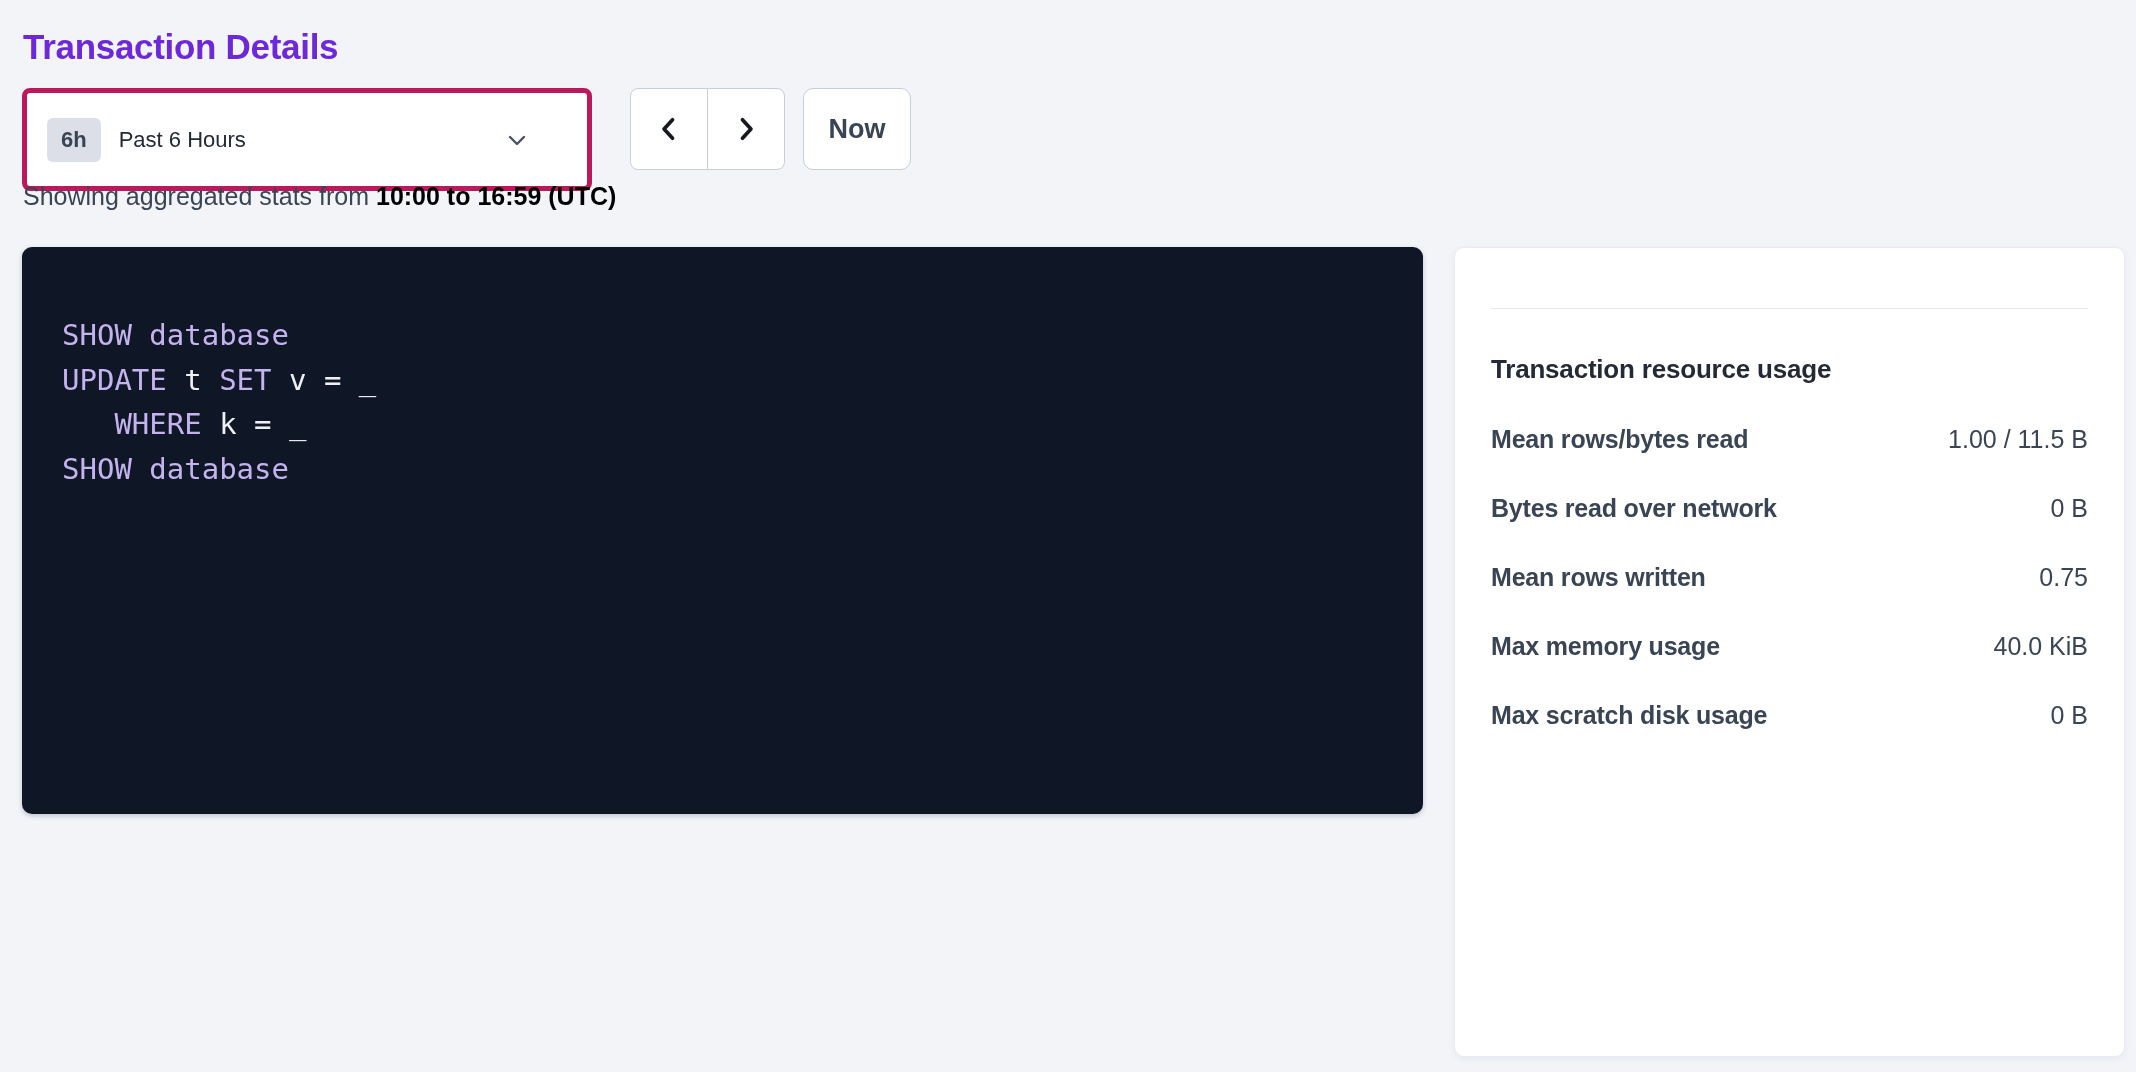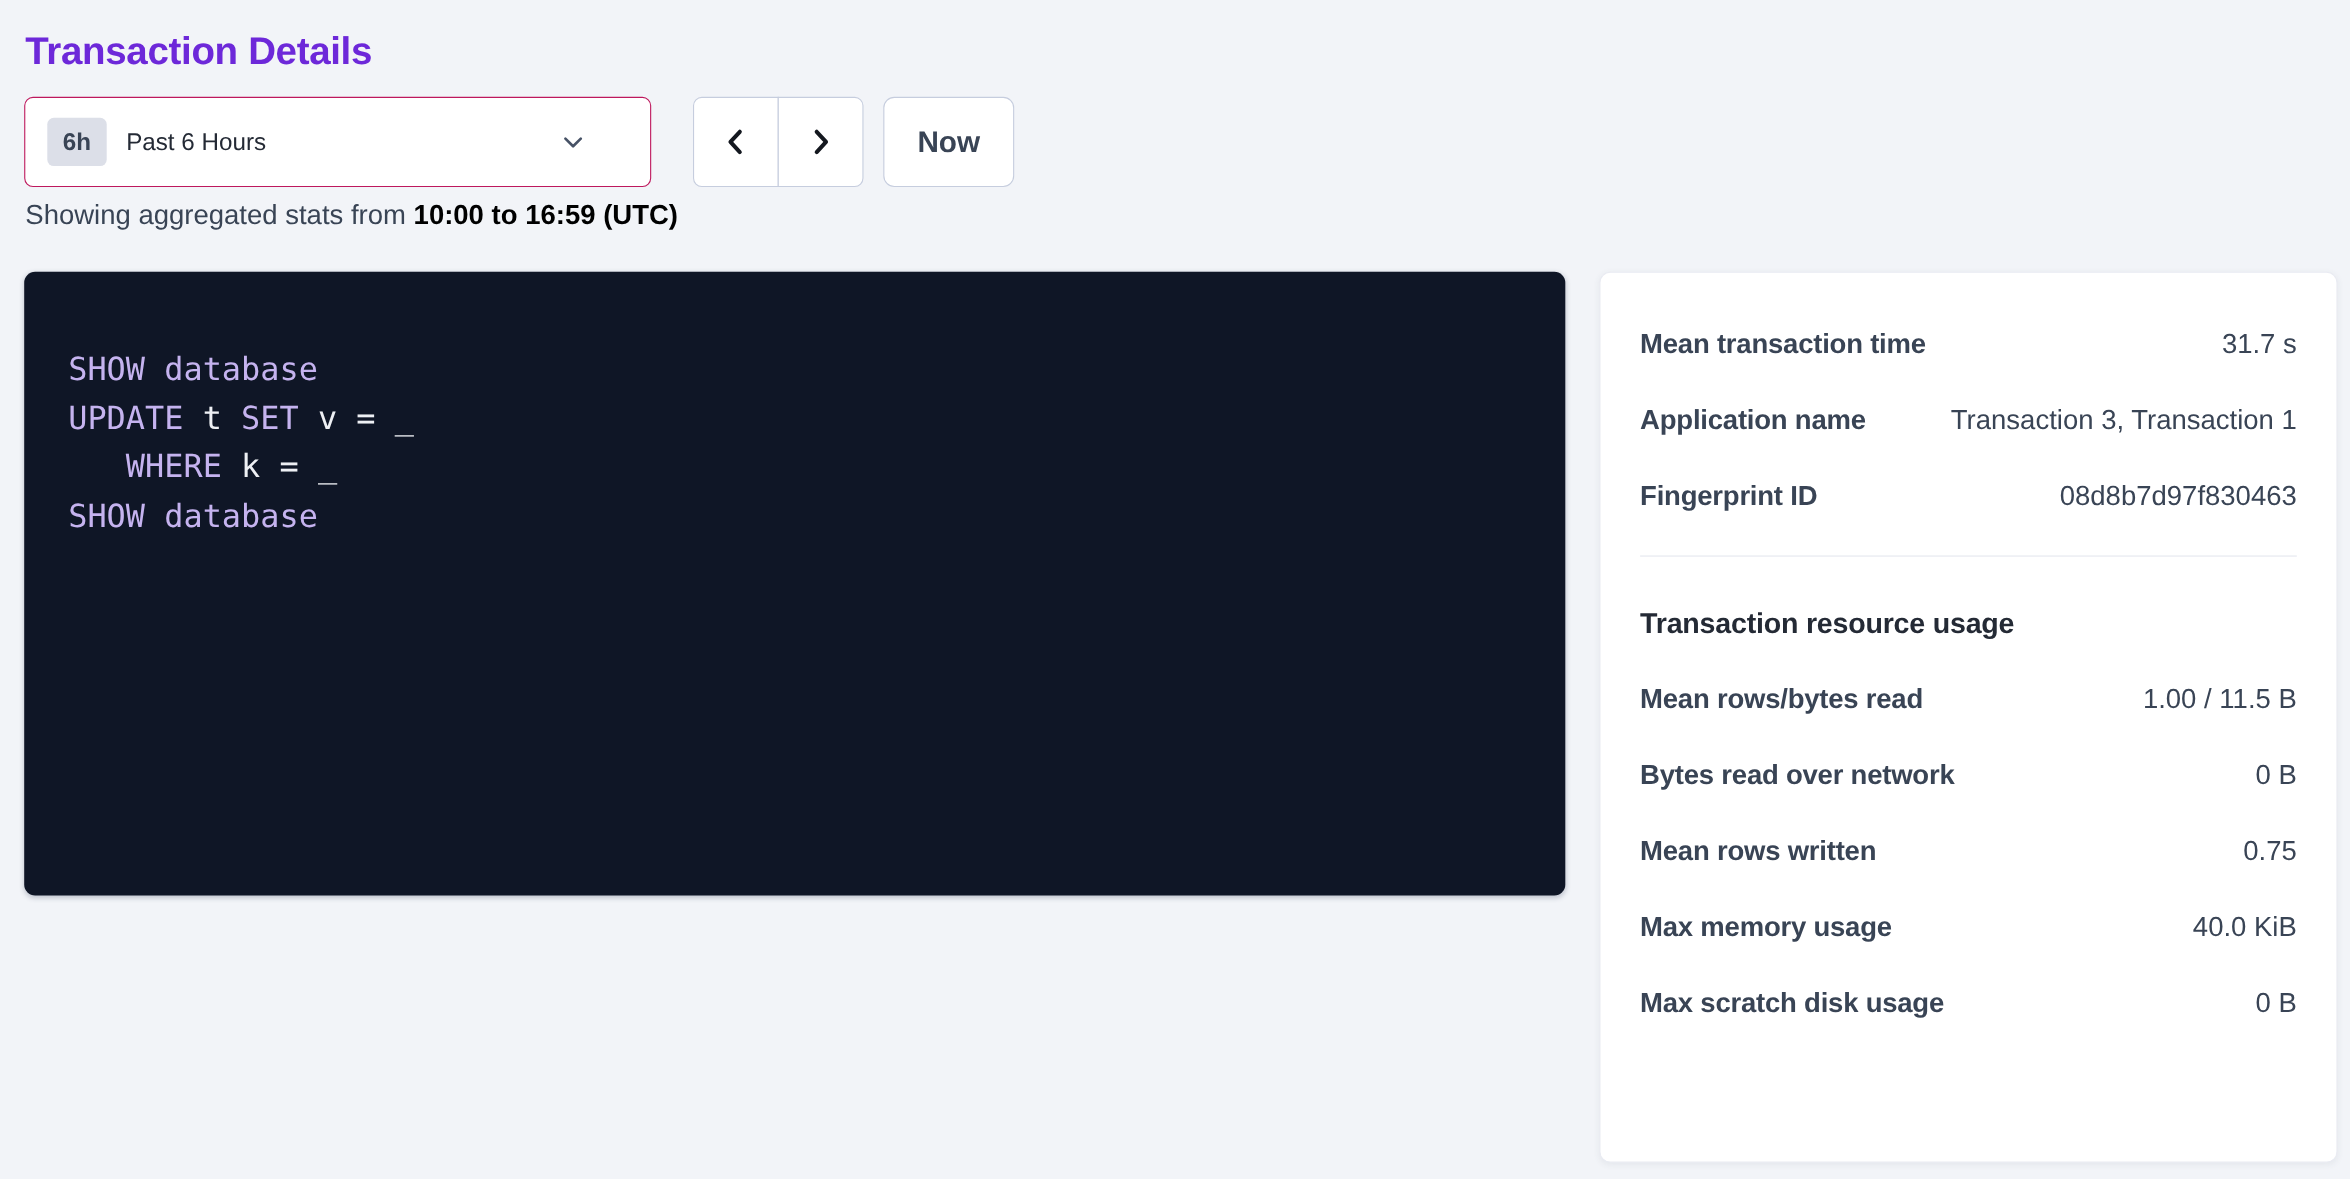--- a/index.html
+++ b/index.html
@@ -12,41 +12,41 @@
     overflow:hidden;
   }
   .page-title {
     position:absolute; left:23px; top:0;
     font-size:35px; font-weight:700; color:#6d28d9;
     letter-spacing:-0.3px;
     margin-top:27px;
   }
   
   .time-select {
-    position:absolute; left:22px; top:88px; width:570px; height:82px;
-    background:#ffffff; border:1px solid #be185d; border-radius:8px;
+    position:absolute; left:22px; top:88px; width:570px; height:103px;
+    background:#ffffff; border:5px solid #be185d; border-radius:8px;
     display:flex; align-items:center; padding:0 20px; cursor:pointer;
   }
   .time-badge {
     background:#dcdfe8; color:#394455; font-weight:700; font-size:22px;
     border-radius:6px; padding:11px 14px; line-height:1;
   }
   .time-label { font-size:22px; color:#242a35; margin-left:18px; }
   .select-caret { margin-left:auto; margin-right:38px; display:flex; }
   .nav-group {
     position:absolute; left:630px; top:88px; height:82px; display:flex;
   }
   .nav-btn {
     width:78px; height:82px; background:#ffffff; border:1px solid #c6cdde;
     display:flex; align-items:center; justify-content:center; cursor:pointer;
   }
   .nav-btn.prev { border-radius:8px 0 0 8px; }
   .nav-btn.next { border-radius:0 8px 8px 0; margin-left:-1px; }
   .now-btn {
-    position:absolute; left:803px; top:88px; width:119px; height:82px;
+    position:absolute; left:803px; top:88px; width:108px; height:82px;
     background:#ffffff; border:1px solid #c6cdde; border-radius:10px;
     font-family:"Liberation Sans", sans-serif;
     font-size:27px; font-weight:700; color:#394455; cursor:pointer;
   }
   .summary {
     position:absolute; left:23px; top:182px;
     font-size:25px; color:#394455;
   }
   .summary b { font-weight:700; color:#000000; }
   
@@ -120,34 +120,20 @@
 
 <p class="summary">
   <span>Showing aggregated stats from </span><b>10:00 to 16:59 (UTC)</b>
 </p>
 
 <div class="sql-box">
   <pre id="sql-pre"><div class="sql-line"><span class="tok-kw">SHOW</span><span class="tok-pl"> </span><span class="tok-kw">database</span></div><div class="sql-line"><span class="tok-kw">UPDATE</span><span class="tok-pl"> t </span><span class="tok-kw">SET</span><span class="tok-pl"> v = _</span></div><div class="sql-line"><span class="tok-pl">   </span><span class="tok-kw">WHERE</span><span class="tok-pl"> k = _</span></div><div class="sql-line"><span class="tok-kw">SHOW</span><span class="tok-pl"> </span><span class="tok-kw">database</span></div></pre>
 </div>
 
 <aside class="details-card">
-  <div id="top-rows">
-      <div class="detail-row">
-        <span class="detail-label">Mean transaction time</span>
-        <span class="detail-value">31.7 s</span>
-      </div>
-      <div class="detail-row">
-        <span class="detail-label">Application name</span>
-        <span class="detail-value">Transaction 3, Transaction 1</span>
-      </div>
-      <div class="detail-row">
-        <span class="detail-label">Fingerprint ID</span>
-        <span class="detail-value">08d8b7d97f830463</span>
-      </div>
-    </div>
   <hr class="card-divider">
   <h2 class="section-heading">Transaction resource usage</h2>
   <div id="usage-rows">
       <div class="detail-row">
         <span class="detail-label">Mean rows/bytes read</span>
         <span class="detail-value">1.00 / 11.5 B</span>
       </div>
       <div class="detail-row">
         <span class="detail-label">Bytes read over network</span>
         <span class="detail-value">0 B</span>

